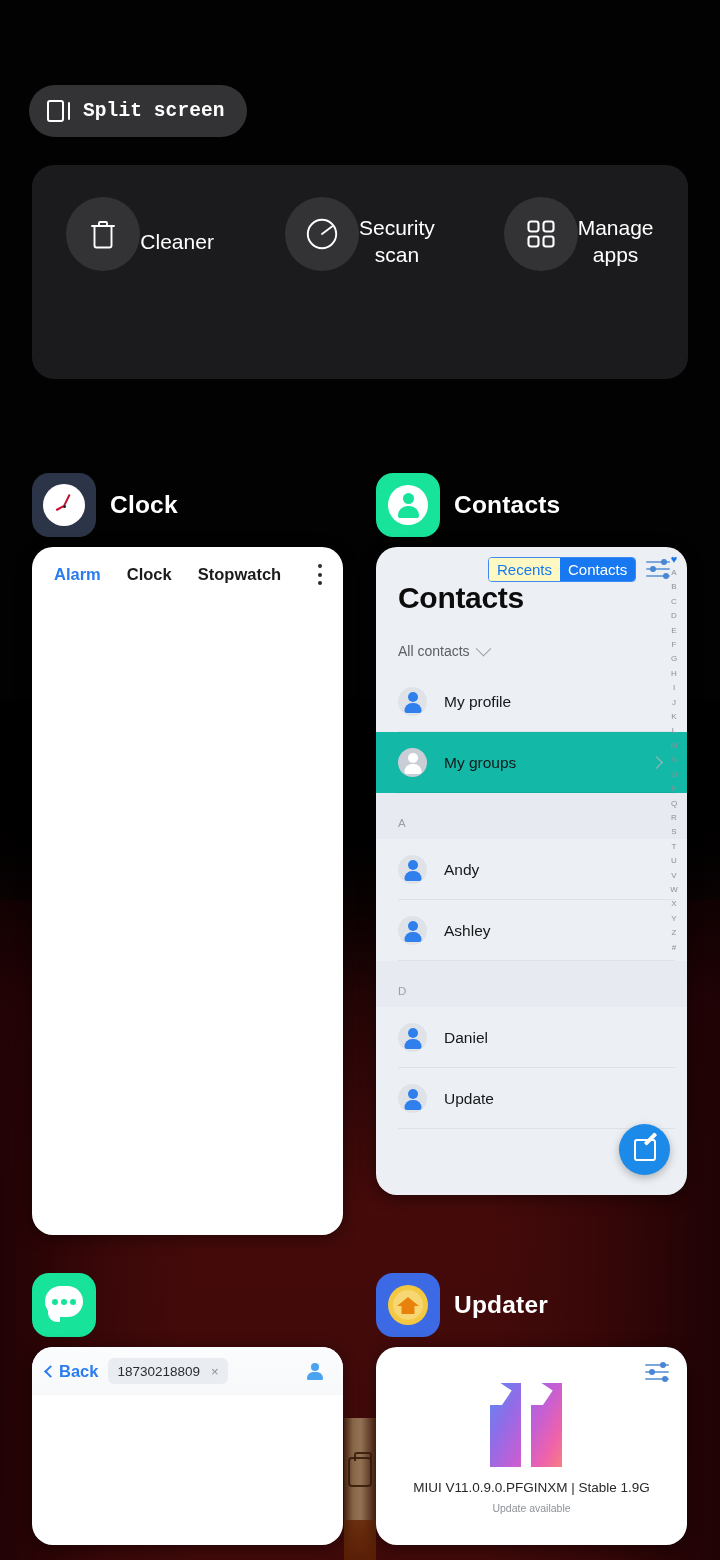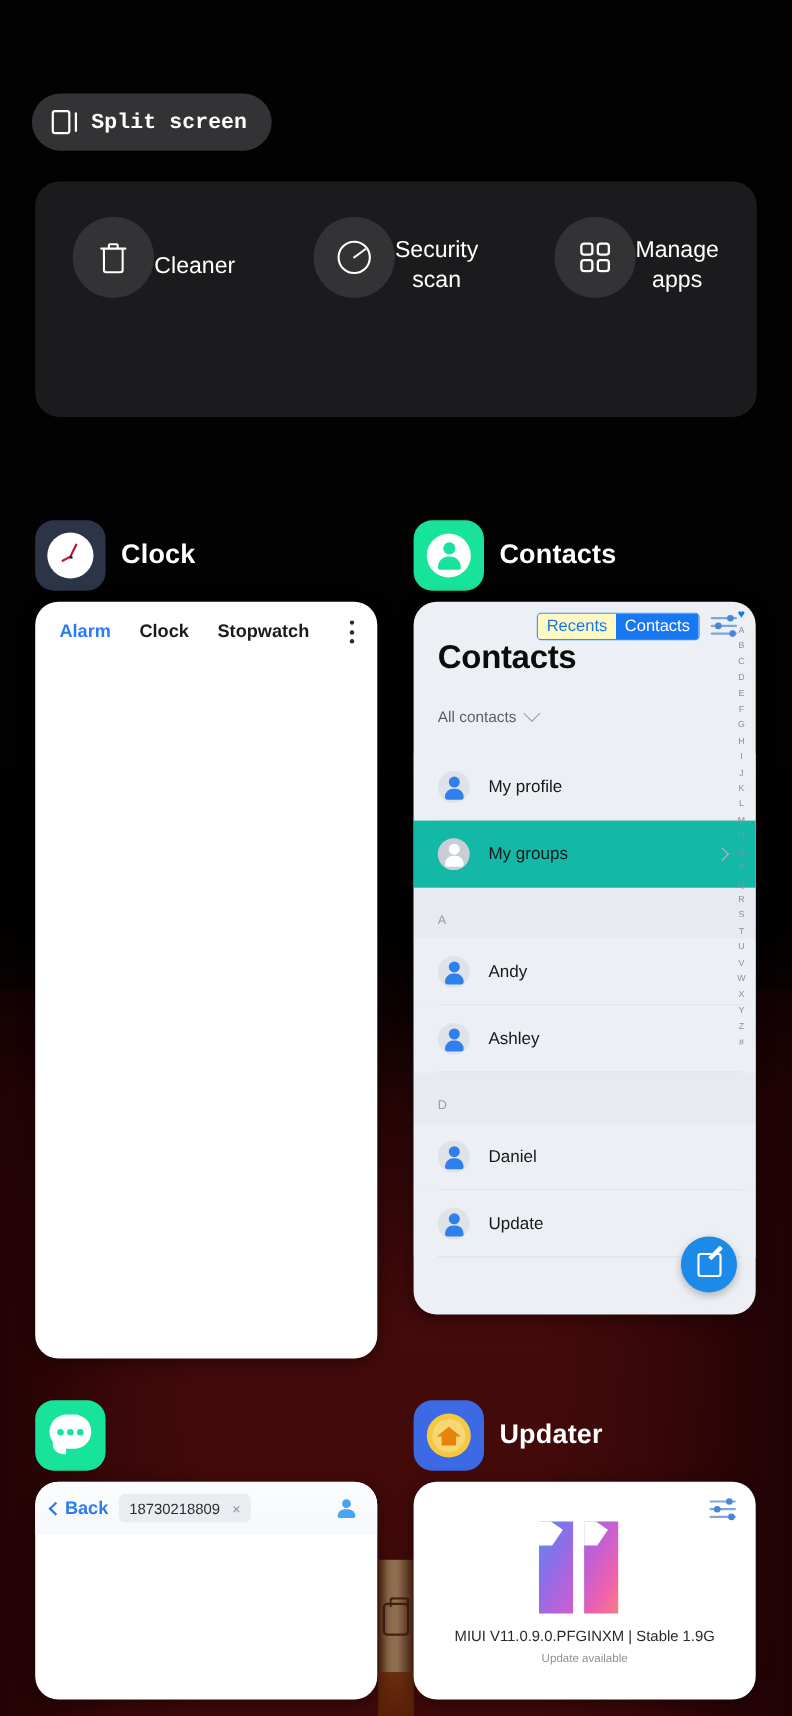--- a/index.html
+++ b/index.html
@@ -117,21 +117,21 @@
   .ic-sliders i { position:absolute; width:6px; height:6px; border-radius:50%; background:#4a86d6; }
   .ic-sliders i:nth-of-type(1){ left:15px; top:0px; }
   .ic-sliders i:nth-of-type(2){ left:4px;  top:7px; }
   .ic-sliders i:nth-of-type(3){ left:17px; top:14px; }
 
   .contacts-h1 { position:absolute; left:22px; top:34px; font-size:30px; font-weight:bold; color:#0c0c0c; letter-spacing:-.3px; }
   .allrow { position:absolute; left:22px; top:96px; display:flex; align-items:center; gap:8px; }
   .allrow .txt { font-size:14px; color:#5a5f66; }
   .chev-dn { width:11px; height:11px; border-right:1.6px solid #9aa0a6; border-bottom:1.6px solid #9aa0a6; transform:rotate(45deg) translate(-2px,-2px); }
 
-  .clist { position:absolute; left:0; right:0; top:138px; }
+  .clist { position:absolute; left:0; right:0; top:124px; }
   .crow { height:61px; display:flex; align-items:center; padding-left:22px; position:relative; background:#eceff3; }
   .crow.alt { background:#14b8a6; }
   .crow .sep { position:absolute; left:22px; right:12px; bottom:0; height:1px; background:rgba(0,0,0,.055); }
   .av { width:29px; height:29px; border-radius:50%; background:#dfe2e7; flex:none; position:relative; margin-right:17px; }
   .av .head { position:absolute; left:50%; top:5px; transform:translateX(-50%); width:10px; height:10px; border-radius:50%; background:#2f80ed; }
   .av .body { position:absolute; left:50%; top:16px; transform:translateX(-50%); width:17px; height:10px; border-radius:9px 9px 3px 3px; background:#2f80ed; }
   .av.gray .head, .av.gray .body { background:#fff; }
   .av.gray { background:#c9ced6; }
   .crow .nm { font-size:15.5px; color:#16181b; }
   .chev-rt { position:absolute; right:26px; width:9px; height:9px; border-right:1.6px solid #b2b7bd; border-top:1.6px solid #b2b7bd; transform:rotate(45deg); }

